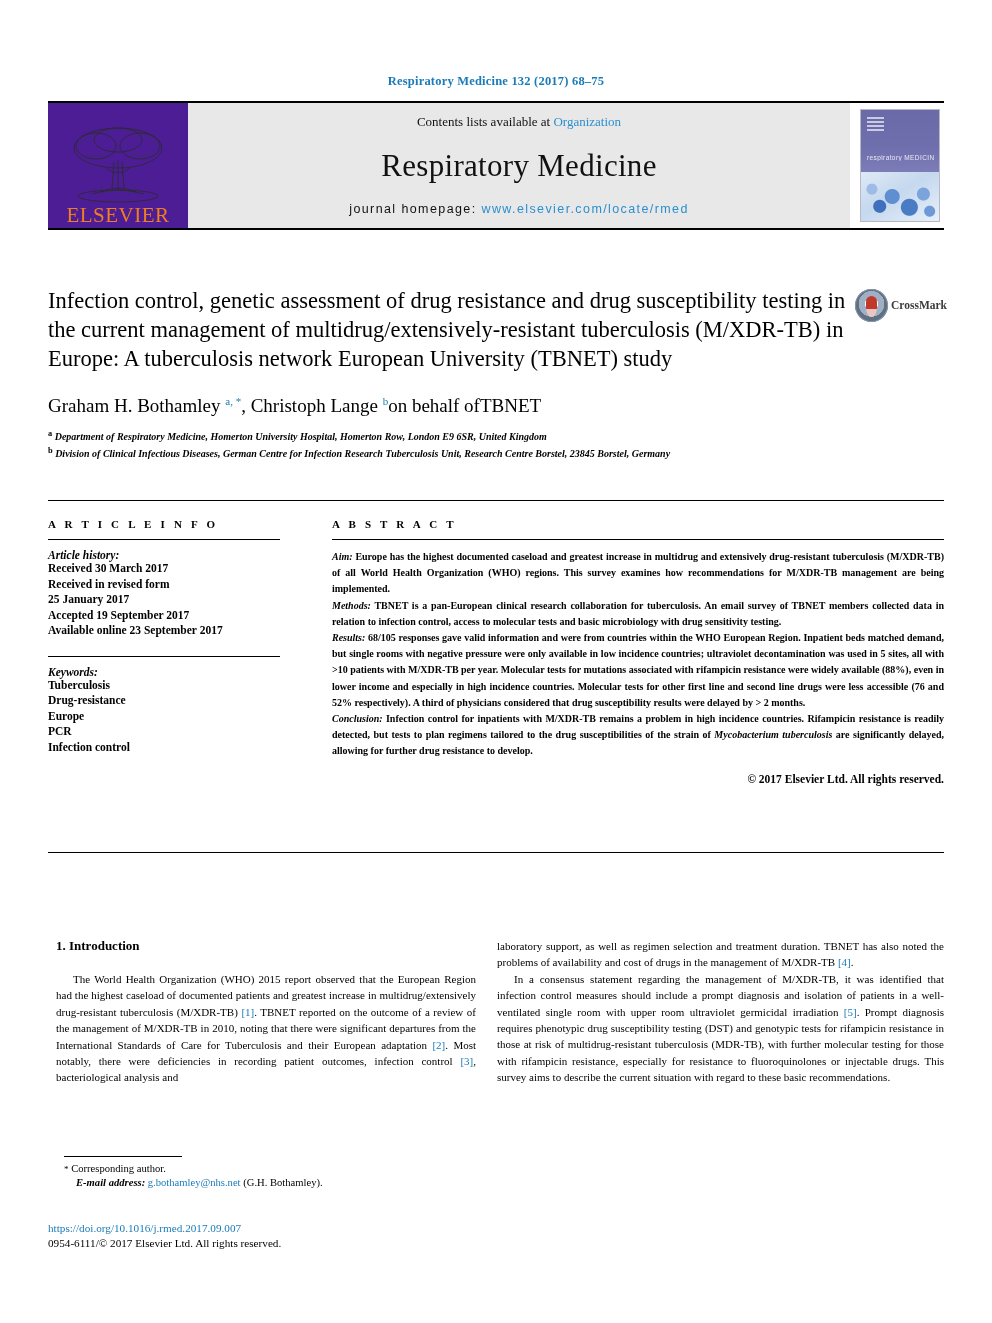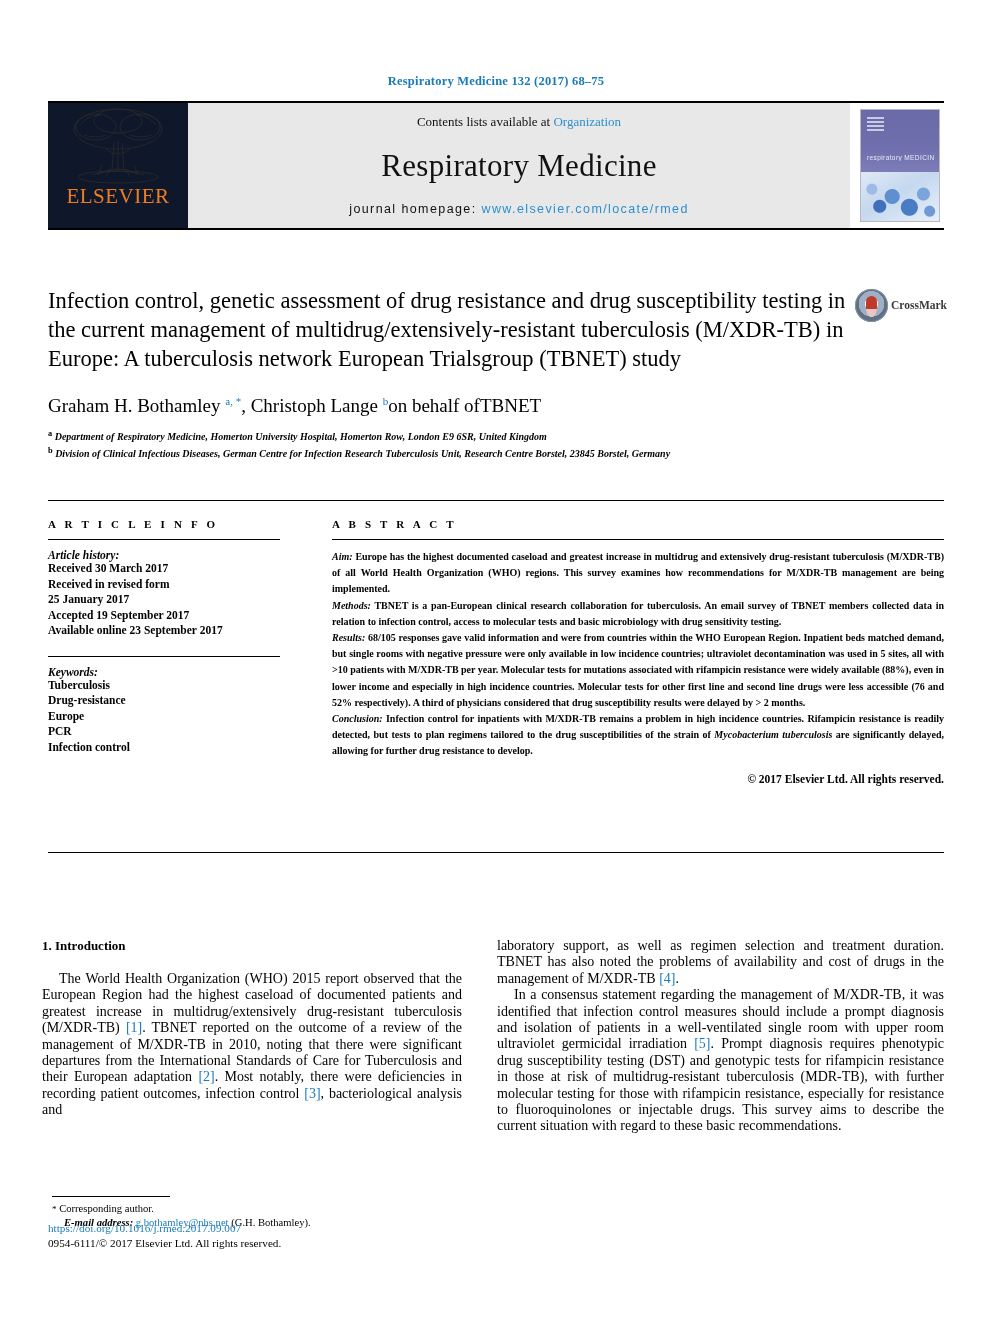--- a/index.html
+++ b/index.html
@@ -35,23 +35,23 @@
     border-top: 2.5px solid #000;
     border-bottom: 2.5px solid #000;
     height: 129px;
     box-sizing: border-box;
     display: flex;
     align-items: stretch;
   }
   .elsevier-logo {
     width: 140px; flex: 0 0 140px;
     display: flex; flex-direction: column;
-    align-items: center; justify-content: flex-start;
+    align-items: center; justify-content: flex-end;
     padding-bottom: 2px;
-    background: #0f172a;
+    background: #4c1d95;
   }
   .tree-svg { display: block; }
   .elsevier-word {
     font-family: "Liberation Serif", serif;
     font-size: 21px;
     color: #ef7d22;
     letter-spacing: .5px;
     line-height: 1;
     margin-top: 1px;
   }
@@ -205,42 +205,42 @@
   }
   .abs-p i { font-weight: bold; }
   .copyright {
     text-align: right;
     font-size: 11.5px;
     margin-top: 13px;
     font-weight: bold;
   }
 
   
-  .col-left  { position: absolute; top: 938px; left: 42px;  width: 420px; }
+  .col-left  { position: absolute; top: 938px; left: 56px;  width: 420px; }
   .col-right { position: absolute; top: 938px; left: 497px; width: 447px; }
   .body-head {
     font-size: 13px;
     font-weight: bold;
     margin: 0 0 17px 0;
     font-family: "Liberation Serif", serif;
   }
   .body-p {
-    font-size: 14px;
+    font-size: 11px;
     line-height: 16.4px;
     text-align: justify;
     margin: 0;
     text-indent: 17px;
     font-family: "Liberation Serif", serif;
   }
   .body-p + .body-p { margin-top: 0; }
   .ref { color: #1a7bb9; }
 
   
   .footnote {
-    position: absolute; top: 1156px; left: 52px; width: 420px; margin-top: 40px;
+    position: absolute; top: 1156px; left: 64px; width: 420px;
   }
   .footnote-rule { width: 118px; border-top: 1px solid #000; margin-bottom: 5px; }
   .fn-line { font-size: 10.6px; line-height: 14px; }
   .fn-line .star { font-size: 9px; }
   .fn-email { font-style: italic; font-weight: bold; }
   .link { color: #1a7bb9; }
 
   .docfoot { position: absolute; top: 1221px; left: 48px; width: 500px; }
   .doi { font-size: 11.2px; color: #1a7bb9; line-height: 15px; }
   .issn { font-size: 11.2px; font-weight: normal; line-height: 15px; }
@@ -289,21 +289,21 @@
     <div class="cover-thumb">
       <div class="cover-top"></div>
       <div class="cover-mark"></div>
       <div class="cover-jtitle">respiratory MEDICINE</div>
       <div class="cover-sub">www.elsevier.com</div>
       <div class="cover-img"></div>
     </div>
   </div>
 
   <div class="title-block">
-    <h1 class="article-title">Infection control, genetic assessment of drug resistance and drug susceptibility testing in the current management of multidrug/extensively-resistant tuberculosis (M/XDR-TB) in Europe: A tuberculosis network European Trialsgroup (TBNET) study</h1>
+    <h1 class="article-title">Infection control, genetic assessment of drug resistance and drug susceptibility testing in the current management of multidrug/extensively-resistant tuberculosis (M/XDR-TB) in Europe: A tuberculosis network European University (TBNET) study</h1>
     <div class="authors">Graham H. Bothamley <sup>a, *</sup>, Christoph Lange <sup>b</sup>on behalf ofTBNET</div>
     <div class="affils">
       <div class="affil"><sup>a</sup> <span>Department of Respiratory Medicine, Homerton University Hospital, Homerton Row, London E9 6SR, United Kingdom</span></div>
       <div class="affil"><sup>b</sup> <span>Division of Clinical Infectious Diseases, German Centre for Infection Research Tuberculosis Unit, Research Centre Borstel, 23845 Borstel, Germany</span></div>
     </div>
   </div>
 
   <div class="crossmark">
     <div class="crossmark-badge">
       <div class="crossmark-inner"></div>

